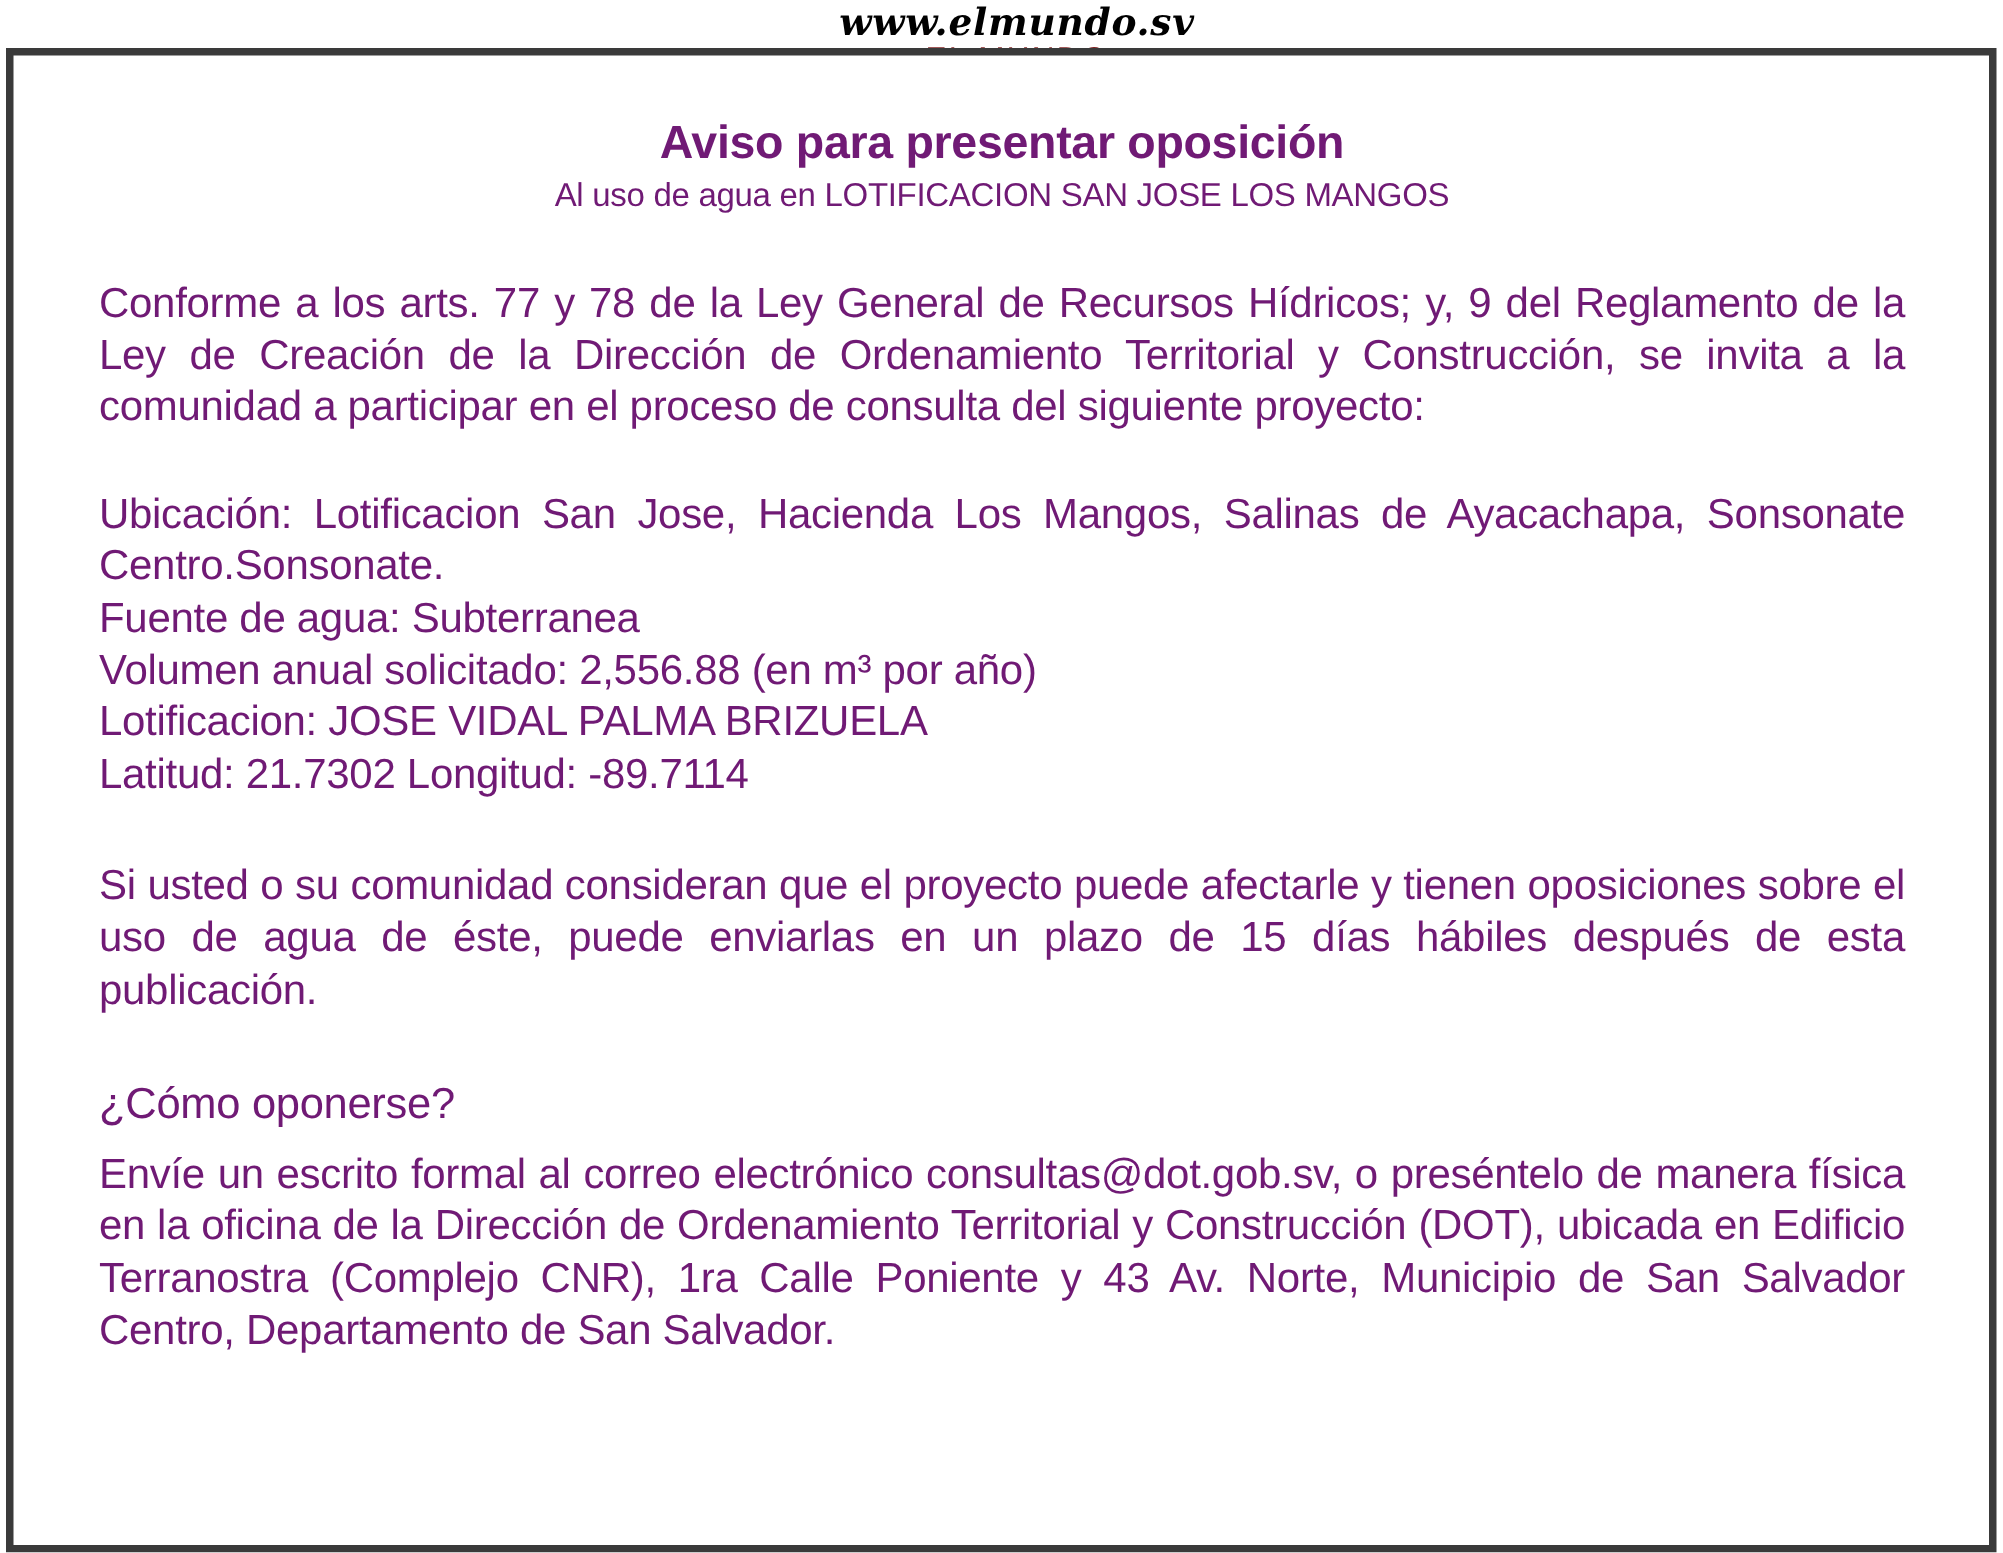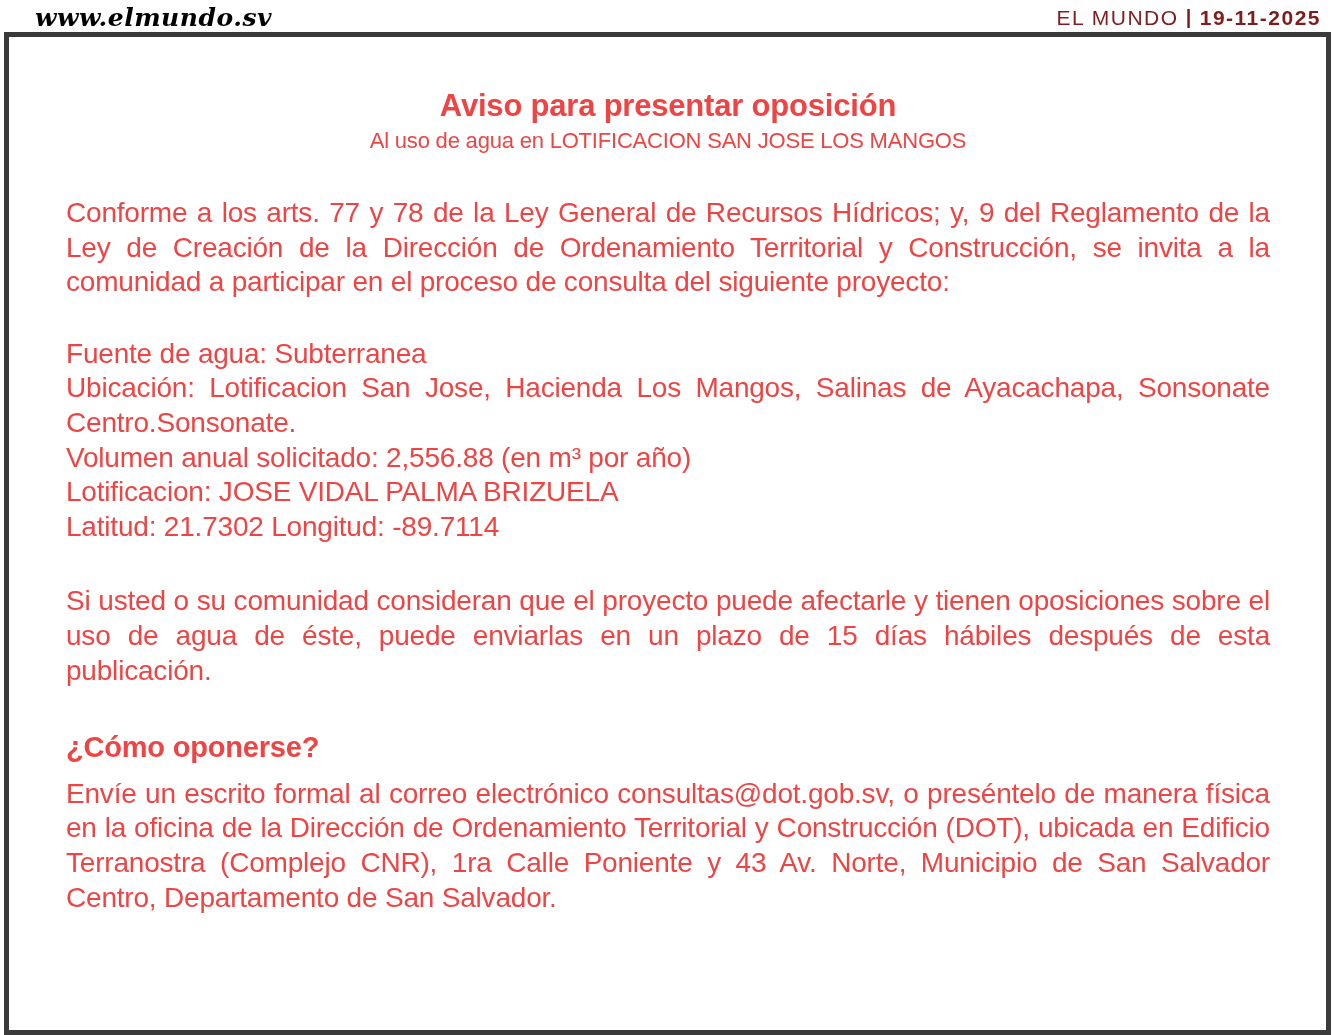--- a/index.html
+++ b/index.html
@@ -1,15 +1,15 @@
 <!DOCTYPE html>
 <html><head>
 <meta charset="utf-8">
 <style>
-  * { margin: 0; padding: 0; box-sizing: border-box; }
+  * { margin: 0; padding: 0; box-sizing: border-box; flex-direction: column; }
   html, body {
     width: 1335px;
     height: 1035px;
     background: #ffffff;
     color: #000000;
     font-family: "Liberation Sans", sans-serif;
     overflow: hidden;
     position: relative;
   }
   
@@ -48,45 +48,45 @@
   .masthead .date { font-weight: 700; }
 
   
   .frame {
     position: absolute;
     top: 32px; left: 4px; right: 4px; bottom: 0;
     border: 5px solid #3a3a3a;
     background: #ffffff;
   }
   .content {
-    padding: 52px 56px 0 57px;
+    padding: 41px 56px 0 57px;
     font-size: 28px;
     line-height: 34.6px;
     letter-spacing: -0.2px;
-    color: #ef4444;
+    color: #701a75;
   }
   .title {
     text-align: center;
     font-weight: bold;
     font-size: 31px;
     line-height: 34px;
   }
   .subtitle {
     text-align: center;
     font-weight: normal;
     font-size: 22px;
     line-height: 34px;
     margin-top: 1px;
   }
   .para { text-align: justify; }
   .intro   { margin-top: 38px; }
   .details { margin-top: 37px; }
   .plazo   { margin-top: 40px; }
   .section-heading {
-    font-weight: bold;
+    font-weight: normal;
     font-size: 29px;
     margin-top: 42px;
   }
   .como-body { margin-top: 12px; }
 </style>
 </head>
 <body>
 
 <div class="topbar">
   <div class="site-logo">www.elmundo.sv</div>
@@ -100,22 +100,22 @@
 <div class="frame">
   <div class="content">
 
     <div class="title">Aviso para presentar oposición</div>
 
     <div class="subtitle">Al uso de agua en LOTIFICACION SAN JOSE LOS MANGOS</div>
 
     <div class="para intro">Conforme a los arts. 77 y 78 de la Ley General de Recursos Hídricos; y, 9 del Reglamento de la Ley de Creación de la Dirección de Ordenamiento Territorial y Construcción, se invita a la comunidad a participar en el proceso de consulta del siguiente proyecto:</div>
 
     <div class="details">
+      <div class="para">Ubicación: Lotificacion San Jose, Hacienda Los Mangos, Salinas de Ayacachapa, Sonsonate Centro.Sonsonate.</div>
       <div class="para">Fuente de agua: Subterranea</div>
-      <div class="para">Ubicación: Lotificacion San Jose, Hacienda Los Mangos, Salinas de Ayacachapa, Sonsonate Centro.Sonsonate.</div>
       <div class="para">Volumen anual solicitado: 2,556.88 (en m³ por año)</div>
       <div class="para">Lotificacion: JOSE VIDAL PALMA BRIZUELA</div>
       <div class="para">Latitud: 21.7302 Longitud: -89.7114</div>
     </div>
 
     <div class="para plazo">Si usted o su comunidad consideran que el proyecto puede afectarle y tienen oposiciones sobre el uso de agua de éste, puede enviarlas en un plazo de 15 días hábiles después de esta publicación.</div>
 
     <div class="section-heading">¿Cómo oponerse?</div>
 
     <div class="para como-body">Envíe un escrito formal al correo electrónico consultas@dot.gob.sv, o preséntelo de manera física en la oficina de la Dirección de Ordenamiento Territorial y Construcción (DOT), ubicada en Edificio Terranostra (Complejo CNR), 1ra Calle Poniente y 43 Av. Norte, Municipio de San Salvador Centro, Departamento de San Salvador.</div>

